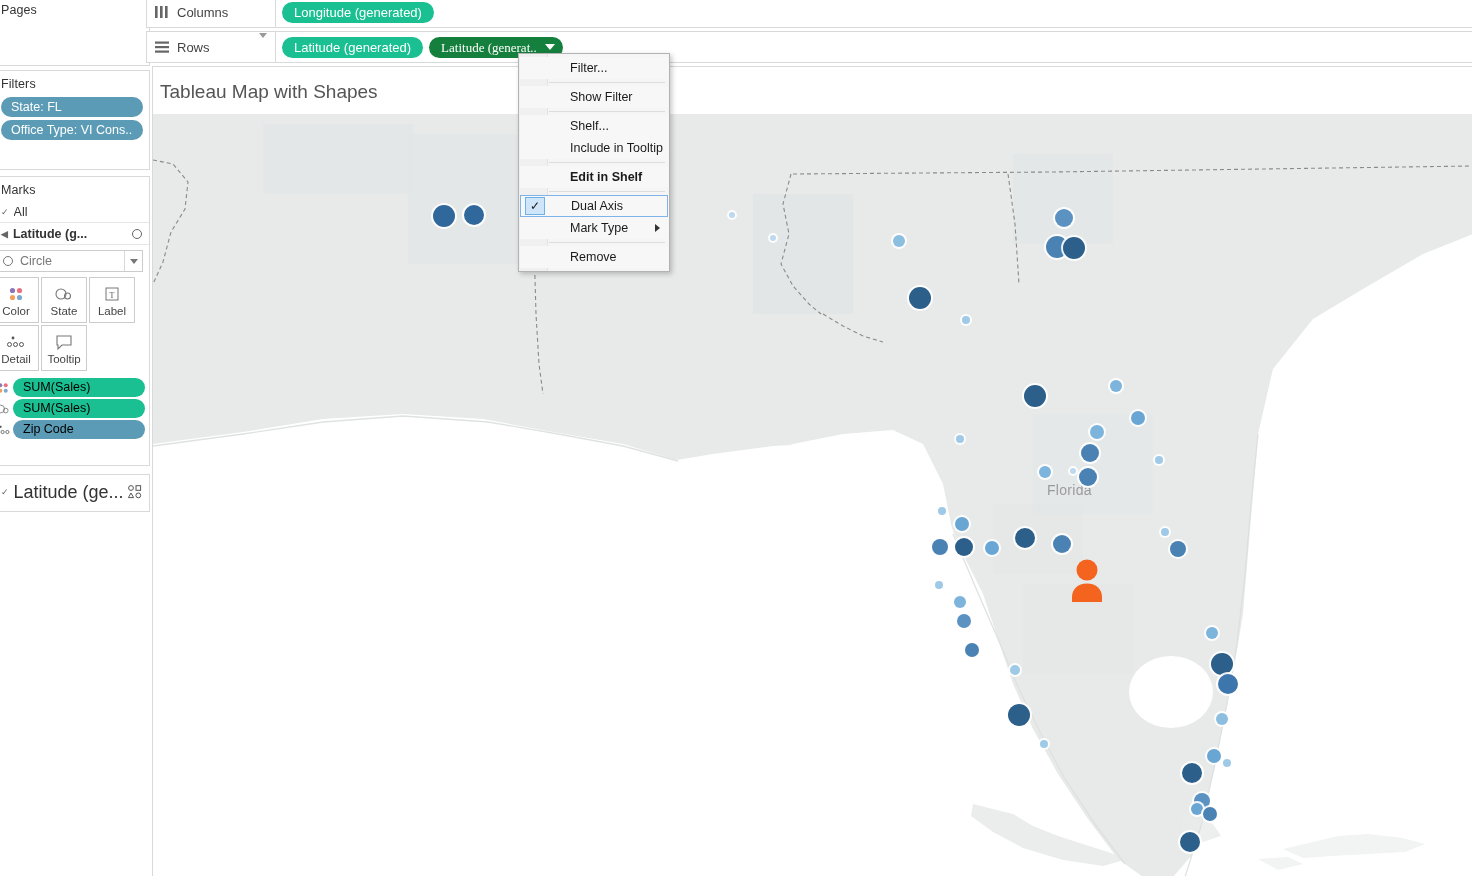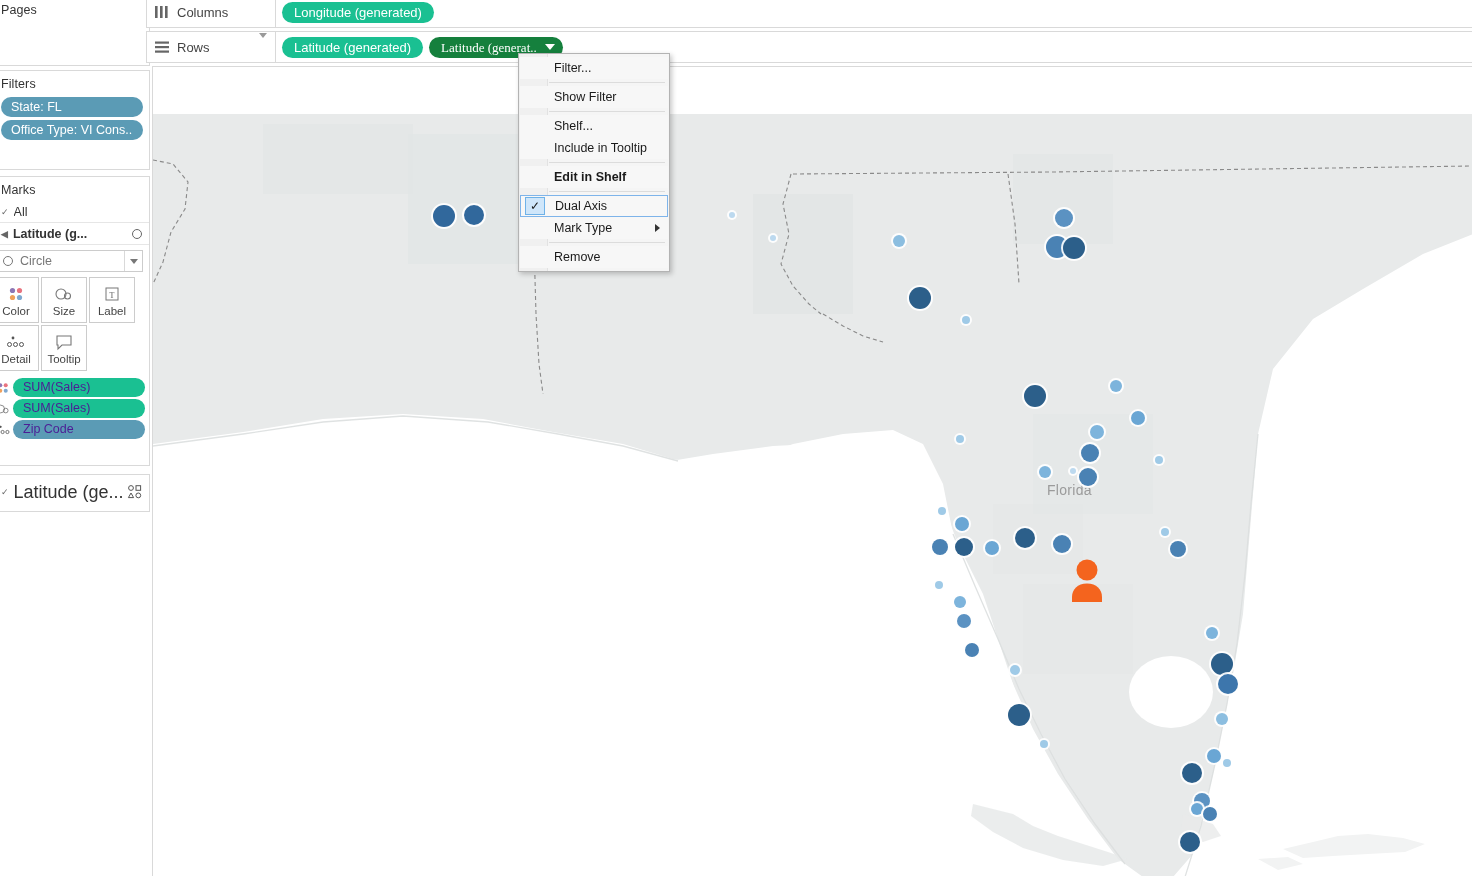--- a/index.html
+++ b/index.html
@@ -92,21 +92,21 @@
     font-size: 11.5px; color: #444;
   }
   .mbtn .glyph { height: 22px; display: flex; align-items: center; justify-content: center; }
   .mbtn .blabel { line-height: 12px; }
 
   .enc-row { display: flex; align-items: center; padding: 1px 4px 1px 2px; }
   .enc-ico { width: 20px; height: 18px; display:flex; align-items:center; justify-content:center; }
   .enc-pill {
     flex: 1; height: 19px; line-height: 19px;
     border-radius: 10px; padding: 0 10px;
-    font-size: 12.5px; color: #4c1d95;
+    font-size: 12.5px; color: #000000;
     white-space: nowrap; overflow: hidden;
   }
   .enc-pill.green { background: #1ac092; }
   .enc-pill.blue  { background: #5b9bb5; }
 
   
   .shelf {
     position: absolute;
     background: #ffffff;
     border: 1px solid #d9d9d9;
@@ -173,21 +173,21 @@
     background: #f5f5f5;
     border: 1px solid #b3b3b3;
     box-shadow: 2px 2px 5px rgba(0,0,0,.22);
     padding: 3px 0;
     z-index: 50;
   }
   .ctx-item {
     display: flex; align-items: center;
     height: 22px;
     font-size: 12.5px; color: #1a1a1a;
-    padding-left: 34px;
+    padding-left: 50px;
     background: #ffffff;
     margin: 0 1px;
     position: relative;
   }
   #ctx-menu .ctx-item { background: #f7f7f7; }
   .ctx-item.bold { font-weight: bold; }
   .ctx-item.sel {
     background: #cce4f7;
     border: 1px solid #7eb4ea;
     height: 22px;
@@ -269,21 +269,21 @@
           </span>
           <span class="blabel">Color</span>
         </div>
         <div class="mbtn">
           <span class="glyph">
             <svg width="20" height="18" viewBox="0 0 20 18">
               <circle cx="7" cy="9" r="5" fill="none" stroke="#777" stroke-width="1.1"></circle>
               <circle cx="13.5" cy="11" r="3" fill="none" stroke="#777" stroke-width="1.1"></circle>
             </svg>
           </span>
-          <span class="blabel">Size</span>
+          <span class="blabel">State</span>
         </div>
         <div class="mbtn">
           <span class="glyph">
             <svg width="18" height="16" viewBox="0 0 18 16">
               <rect x="3" y="2" width="12" height="12" fill="none" stroke="#777" stroke-width="1"></rect>
               <text x="9" y="11.5" font-size="8" text-anchor="middle" fill="#555" font-family="Liberation Serif, serif">T</text>
             </svg>
           </span>
           <span class="blabel">Label</span>
         </div>
@@ -384,20 +384,21 @@
   </div>
   <div class="shelf" id="shelf-rows-area">
     <span class="shelf-pill">Latitude (generated)</span>
     <span class="shelf-pill dark">
       <span>Latitude (generat..</span>
       <i class="pill-caret"></i>
     </span>
   </div>
 
   <div id="view">
+    <div id="view-title">Tableau Map with Shapes</div>
 
     <div id="map-wrap">
       <svg id="map-svg" width="1320" height="763" viewBox="0 0 1320 763">
         <rect x="0" y="0" width="1320" height="763" fill="#ffffff"></rect>
 
         <g>
           <path d="M0,0 H1320 V120 L1270,140 L1210,175 L1160,205 L1120,255 L1105,320
                    L1100,380 L1095,440 L1090,500 L1080,560 L1070,610 L1060,660 L1050,700
                    L1040,740 L1020,763 L980,763 L940,720 L900,660 L870,600 L850,540
                    L830,480 L805,430 L790,390 L770,350 L740,330 L700,330 L660,330

